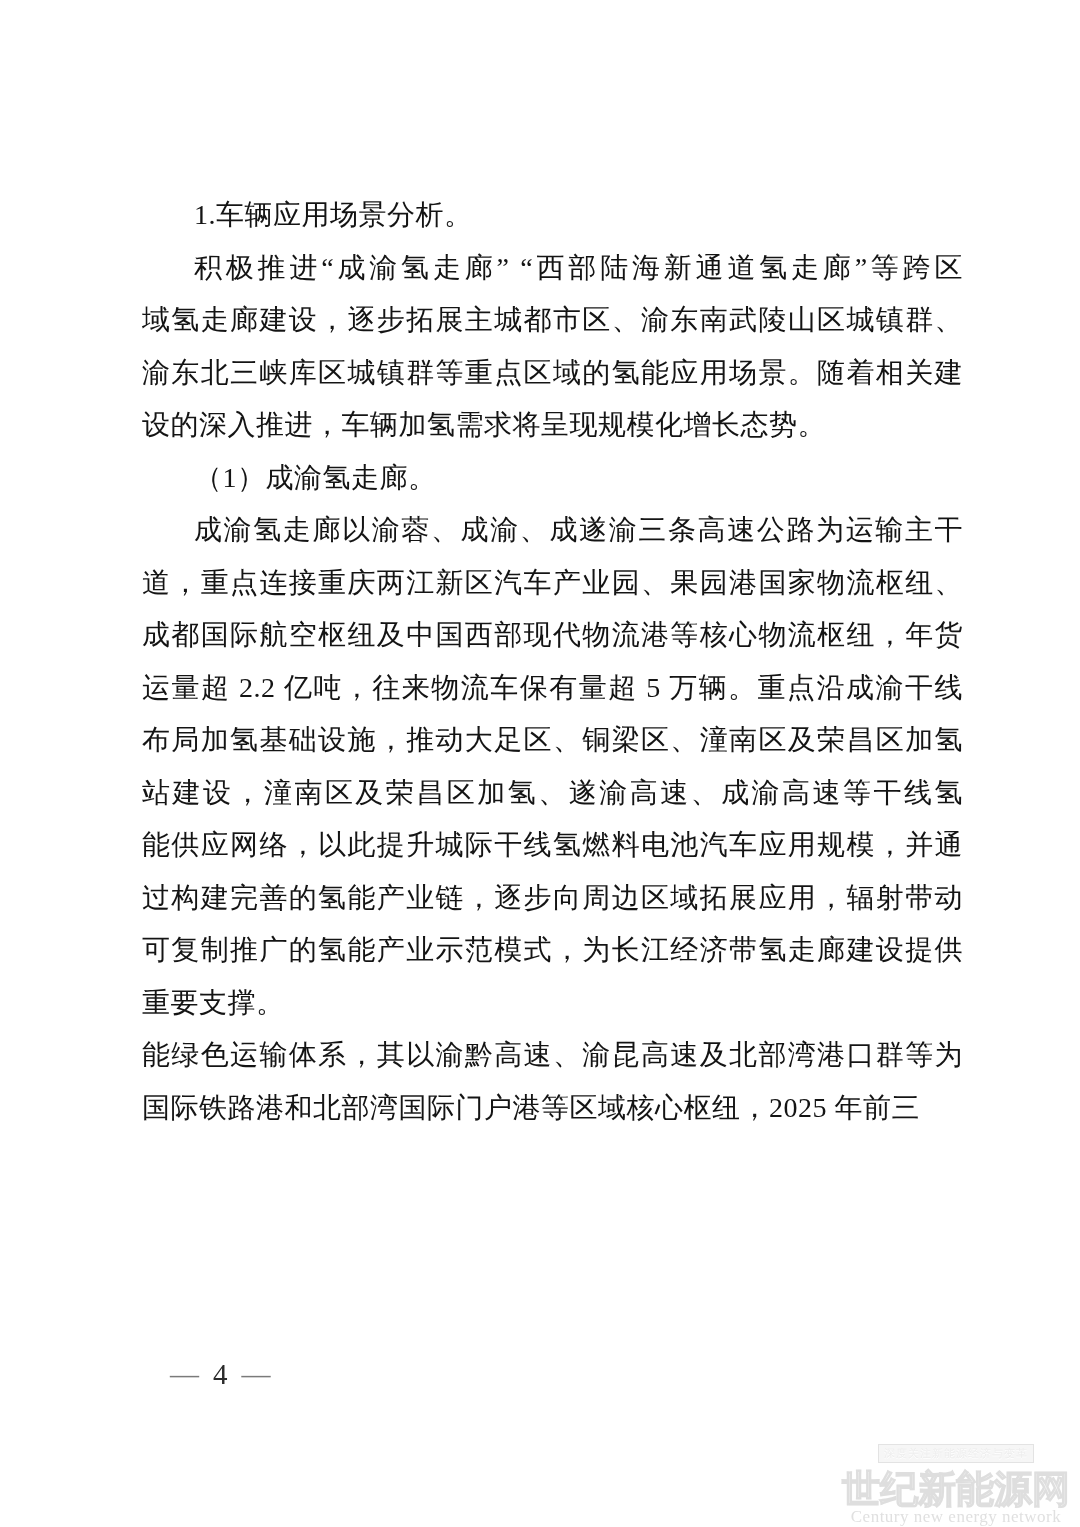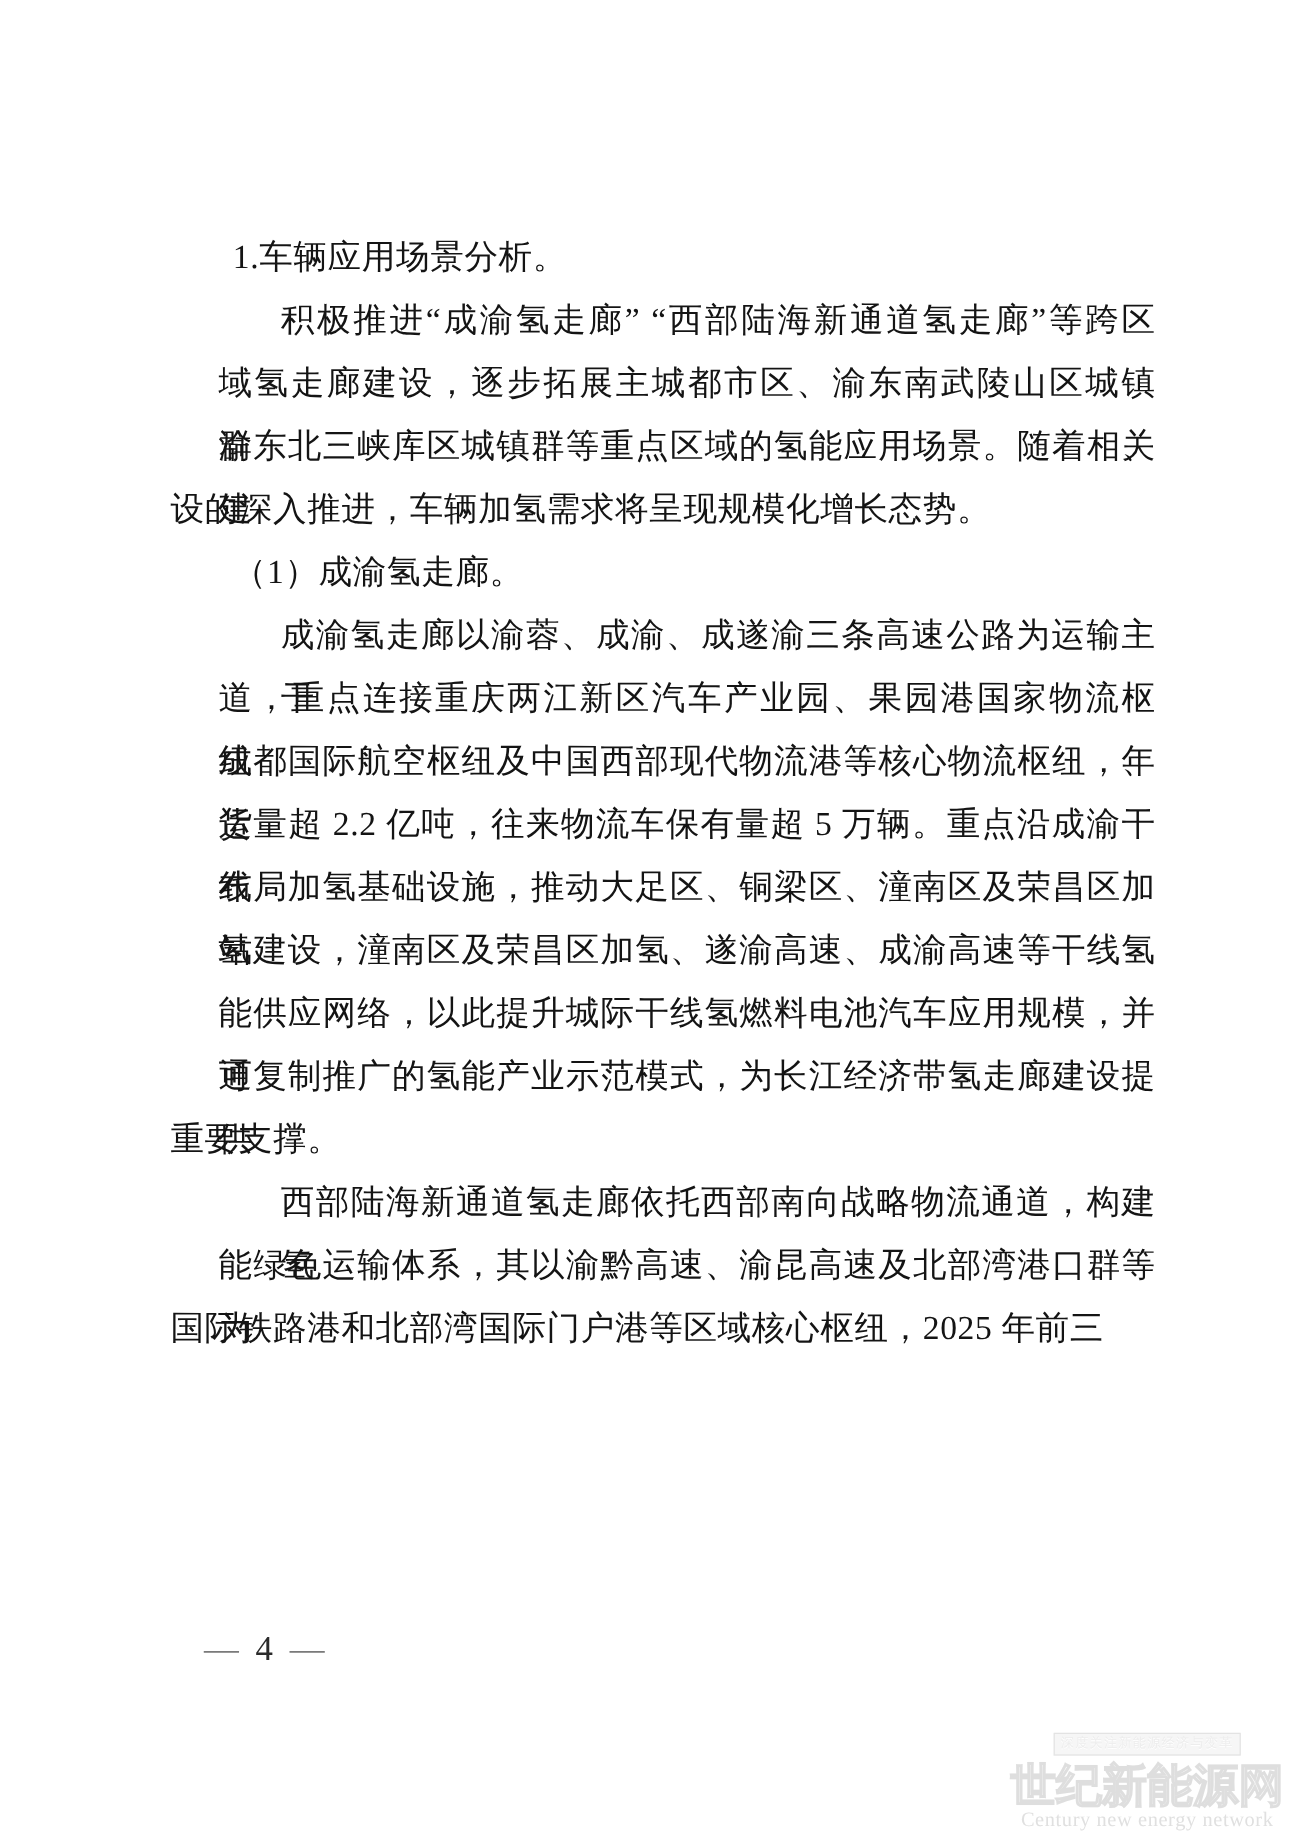--- a/index.html
+++ b/index.html
@@ -29,21 +29,20 @@
     height: 52.5px;
     letter-spacing: 0.5px;
     text-align: justify;
     text-align-last: left;
     white-space: nowrap;
     overflow: visible;
   }
   .line.fill {
     white-space: normal;
     text-align-last: justify;
-    margin-left: 40px;
   }
   .line.indent {
     padding-left: 52px;
   }
 
   
   .page-footer {
     position: absolute;
     left: 170px;
     top: 1356px;
@@ -113,23 +112,23 @@
     <div class="line fill">渝东北三峡库区城镇群等重点区域的氢能应用场景。随着相关建</div>
     <div class="line">设的深入推进，车辆加氢需求将呈现规模化增长态势。</div>
     <div class="line indent">（1）成渝氢走廊。</div>
     <div class="line indent fill">成渝氢走廊以渝蓉、成渝、成遂渝三条高速公路为运输主干</div>
     <div class="line fill">道，重点连接重庆两江新区汽车产业园、果园港国家物流枢纽、</div>
     <div class="line fill">成都国际航空枢纽及中国西部现代物流港等核心物流枢纽，年货</div>
     <div class="line fill">运量超 2.2 亿吨，往来物流车保有量超 5 万辆。重点沿成渝干线</div>
     <div class="line fill">布局加氢基础设施，推动大足区、铜梁区、潼南区及荣昌区加氢</div>
     <div class="line fill">站建设，潼南区及荣昌区加氢、遂渝高速、成渝高速等干线氢</div>
     <div class="line fill">能供应网络，以此提升城际干线氢燃料电池汽车应用规模，并通</div>
+    <div class="line fill">过构建完善的氢能产业链，逐步向周边区域拓展应用，辐射带动</div>
     <div class="line fill">可复制推广的氢能产业示范模式，为长江经济带氢走廊建设提供</div>
     <div class="line">重要支撑。</div>
-    <div class="line indent fill">西部陆海新通道氢走廊依托西部南向战略物流通道，构建氢</div>
     <div class="line fill">能绿色运输体系，其以渝黔高速、渝昆高速及北部湾港口群等为</div>
     <div class="line">国际铁路港和北部湾国际门户港等区域核心枢纽，2025 年前三</div>
   </div>
 
 <div class="page-footer">
   <span class="dash">—</span><span class="num">4</span><span class="dash">—</span>
 </div>
 
 <div class="watermark">
   <div>

